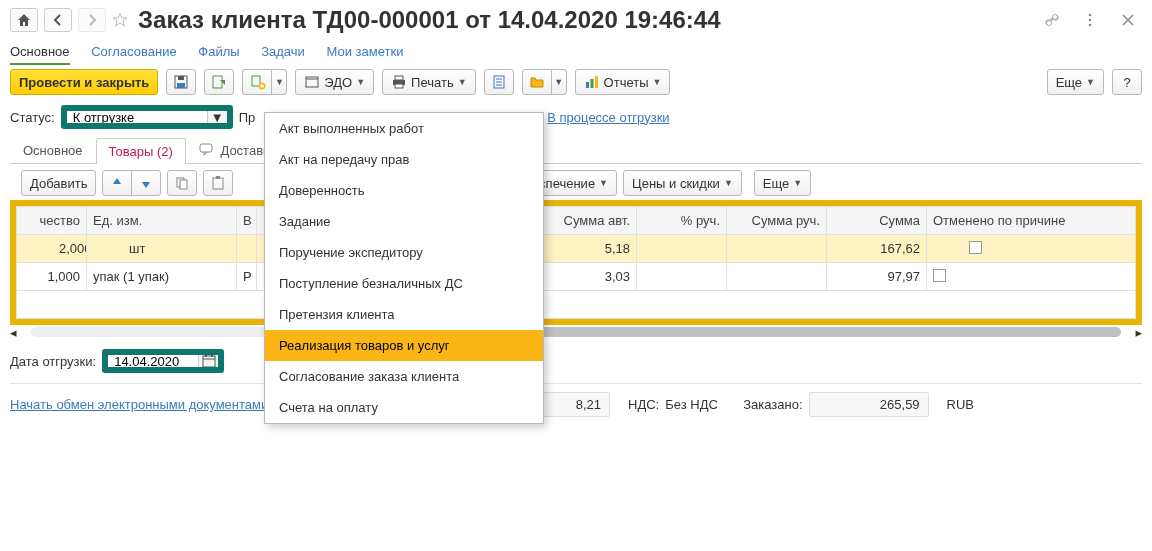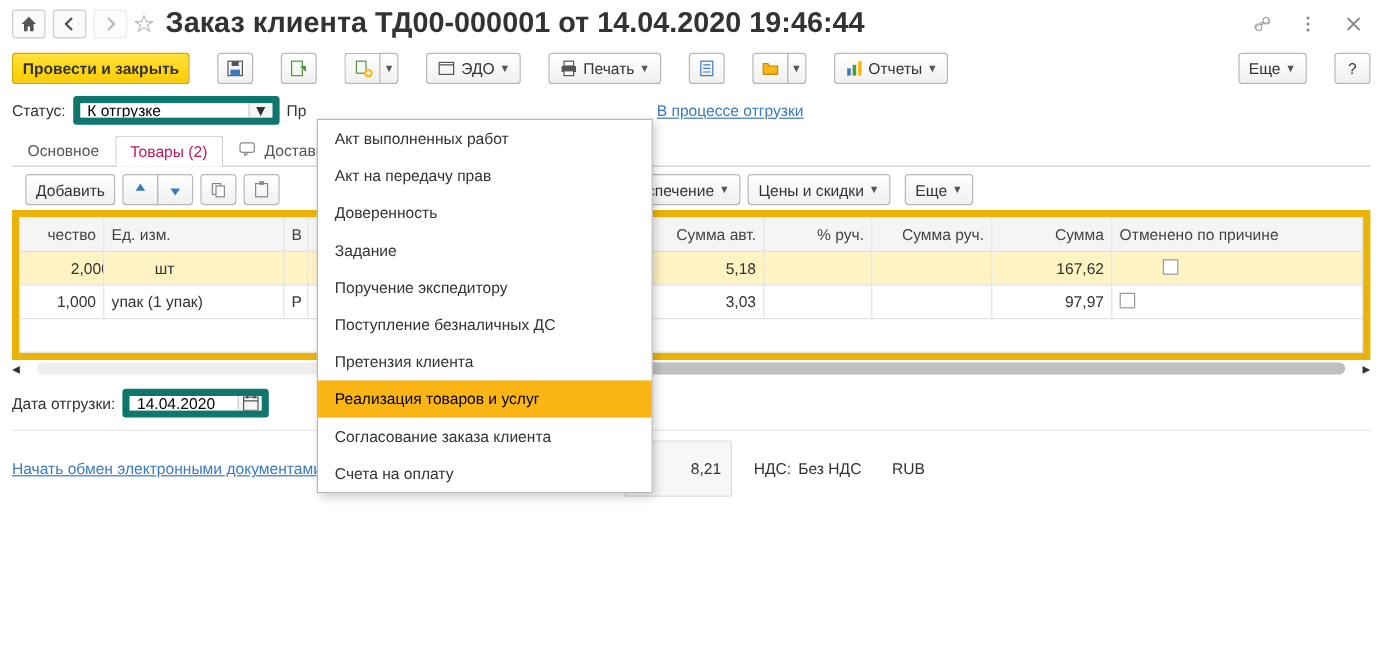--- a/index.html
+++ b/index.html
@@ -13,21 +13,21 @@
   .title-txt { font-size: 24px; font-weight: bold; color: #333; flex: 1; margin-left: 4px; }
   .titlebar .right { margin-left: auto; display: flex; align-items: center; gap: 10px; }
 
   
   .navlinks { margin-bottom: 10px; }
   .navlinks a { margin-right: 18px; text-decoration: none; color: #333; padding-bottom: 4px;}
   .navlinks a.active { border-bottom: 2px solid #4a9a3a; color: #333; font-weight: normal; }
   .navlinks a:not(.active){ color: #3a7abf; }
 
   
-  .toolbar { display: flex; align-items: center; gap: 23px; margin-bottom: 10px; flex-wrap: nowrap;}
+  .toolbar { display: flex; align-items: center; gap: 8px; margin-bottom: 10px; flex-wrap: nowrap;}
   .btn { height: 26px; border: 1px solid #b8b8b8; border-radius: 3px; background: linear-gradient(#fff,#f0f0f0); padding: 0 8px; display: inline-flex; align-items: center; gap: 4px; cursor: pointer; white-space: nowrap;}
   .btn.yellow { background: linear-gradient(#ffe13a,#ffcc00); border-color: #d2a700; font-weight: bold;}
   .btn.icon-only { width: 30px; justify-content: center; padding: 0;}
   .btn .caret { font-size: 9px; color: #555;}
   .toolbar .spacer { flex: 1; }
   .btn-group { display: flex; }
   .btn-group .btn { border-radius: 0; margin-left: -1px;}
   .btn-group .btn:first-child { border-radius: 3px 0 0 3px; margin-left: 0;}
   .btn-group .btn:last-child { border-radius: 0 3px 3px 0;}
 
@@ -58,25 +58,25 @@
   .chk { width: 13px; height: 13px; border: 1px solid #999; display: inline-block; background: #fff;}
   .grid-empty-area { height: 120px;}
   .hscroll { height: 14px; display: flex; align-items: center;}
   .hscroll .track { flex:1; height: 10px; background: #eee; border-radius: 5px; position: relative; margin: 2px 14px;}
   .hscroll .thumb { position:absolute; height:10px; background:#c0c0c0; border-radius:5px; left:45%; width:55%;}
 
   
   .footer-row { display: flex; align-items: center; gap: 6px; margin-top: 10px;}
   .footer-totals { display:flex; align-items:center; gap:18px; margin-top:10px; padding-top:8px; border-top:1px solid #e5e5e5;}
   .footer-totals .fld { display:flex; align-items:center; gap:6px;}
-  .footer-totals .val { background:#f7f7f7; border:1px solid #ddd; padding:15px 8px; min-width:90px; text-align:right; border-radius:2px;}
+  .footer-totals .val { background:#f7f7f7; border:1px solid #ddd; padding:4px 8px; min-width:90px; text-align:right; border-radius:2px;}
   .footer-totals .static-val { min-width:60px;}
 
   
-  .dropdown-menu { position: absolute; left: 264px; top: 99px; background: #fff; border: 1px solid #b8b8b8; box-shadow: 3px 3px 8px rgba(0,0,0,0.2); width: 280px; z-index: 100;}
+  .dropdown-menu { position: absolute; left: 264px; top: 112px; background: #fff; border: 1px solid #b8b8b8; box-shadow: 3px 3px 8px rgba(0,0,0,0.2); width: 280px; z-index: 100;}
   .dropdown-menu .item { padding: 8px 14px; cursor: pointer;}
   .dropdown-menu .item.highlight { background: #fbb615; color: #000;}
 
   svg { display: block; }
   .ico16 { width:16px; height:16px; }
   .arrow-disabled { opacity: 0.4; }
 </style>
 </head>
 <body>
 
@@ -121,20 +121,27 @@
           </svg>
       </span>
       <span class="tb-btn flat">
         <svg class="ico16" viewBox="0 0 16 16">
             <path d="M3 3 L13 13 M13 3 L3 13" stroke="#888" stroke-width="1.5"></path>
           </svg>
       </span>
     </span>
   </div>
 
+  <div class="navlinks">
+    <a href="#" class="active">Основное</a>
+    <a href="#">Согласование</a>
+    <a href="#">Файлы</a>
+    <a href="#">Задачи</a>
+    <a href="#">Мои заметки</a>
+  </div>
 
   <div class="toolbar">
     <span class="btn yellow">Провести и закрыть</span>
     <span class="btn icon-only">
       <svg class="ico16" viewBox="0 0 16 16">
           <rect x="2" y="2" width="12" height="12" fill="none" stroke="#555"></rect>
           <rect x="5" y="2" width="6" height="4" fill="#555"></rect>
           <rect x="4" y="9" width="8" height="5" fill="#3a7abf"></rect>
         </svg>
     </span>
@@ -356,20 +363,24 @@
   <div class="footer-totals">
     <a href="#" class="link" style="margin-right:30px;">Начать обмен электронными документами с Розничный покупатель</a>
     <div class="fld">
       <span>Скидка:</span>
       <span class="val">8,21</span>
     </div>
     <div class="fld">
       <span>НДС:</span>
       <span class="static-val">Без НДС</span>
     </div>
+    <div class="fld">
+      <span>Заказано:</span>
+      <span class="val" style="min-width:120px;">265,59</span>
+    </div>
     <span>RUB</span>
   </div>
 
 </div>
 
 <div class="dropdown-menu">
   <div class="item">Акт выполненных работ</div>
   <div class="item">Акт на передачу прав</div>
   <div class="item">Доверенность</div>
   <div class="item">Задание</div>

